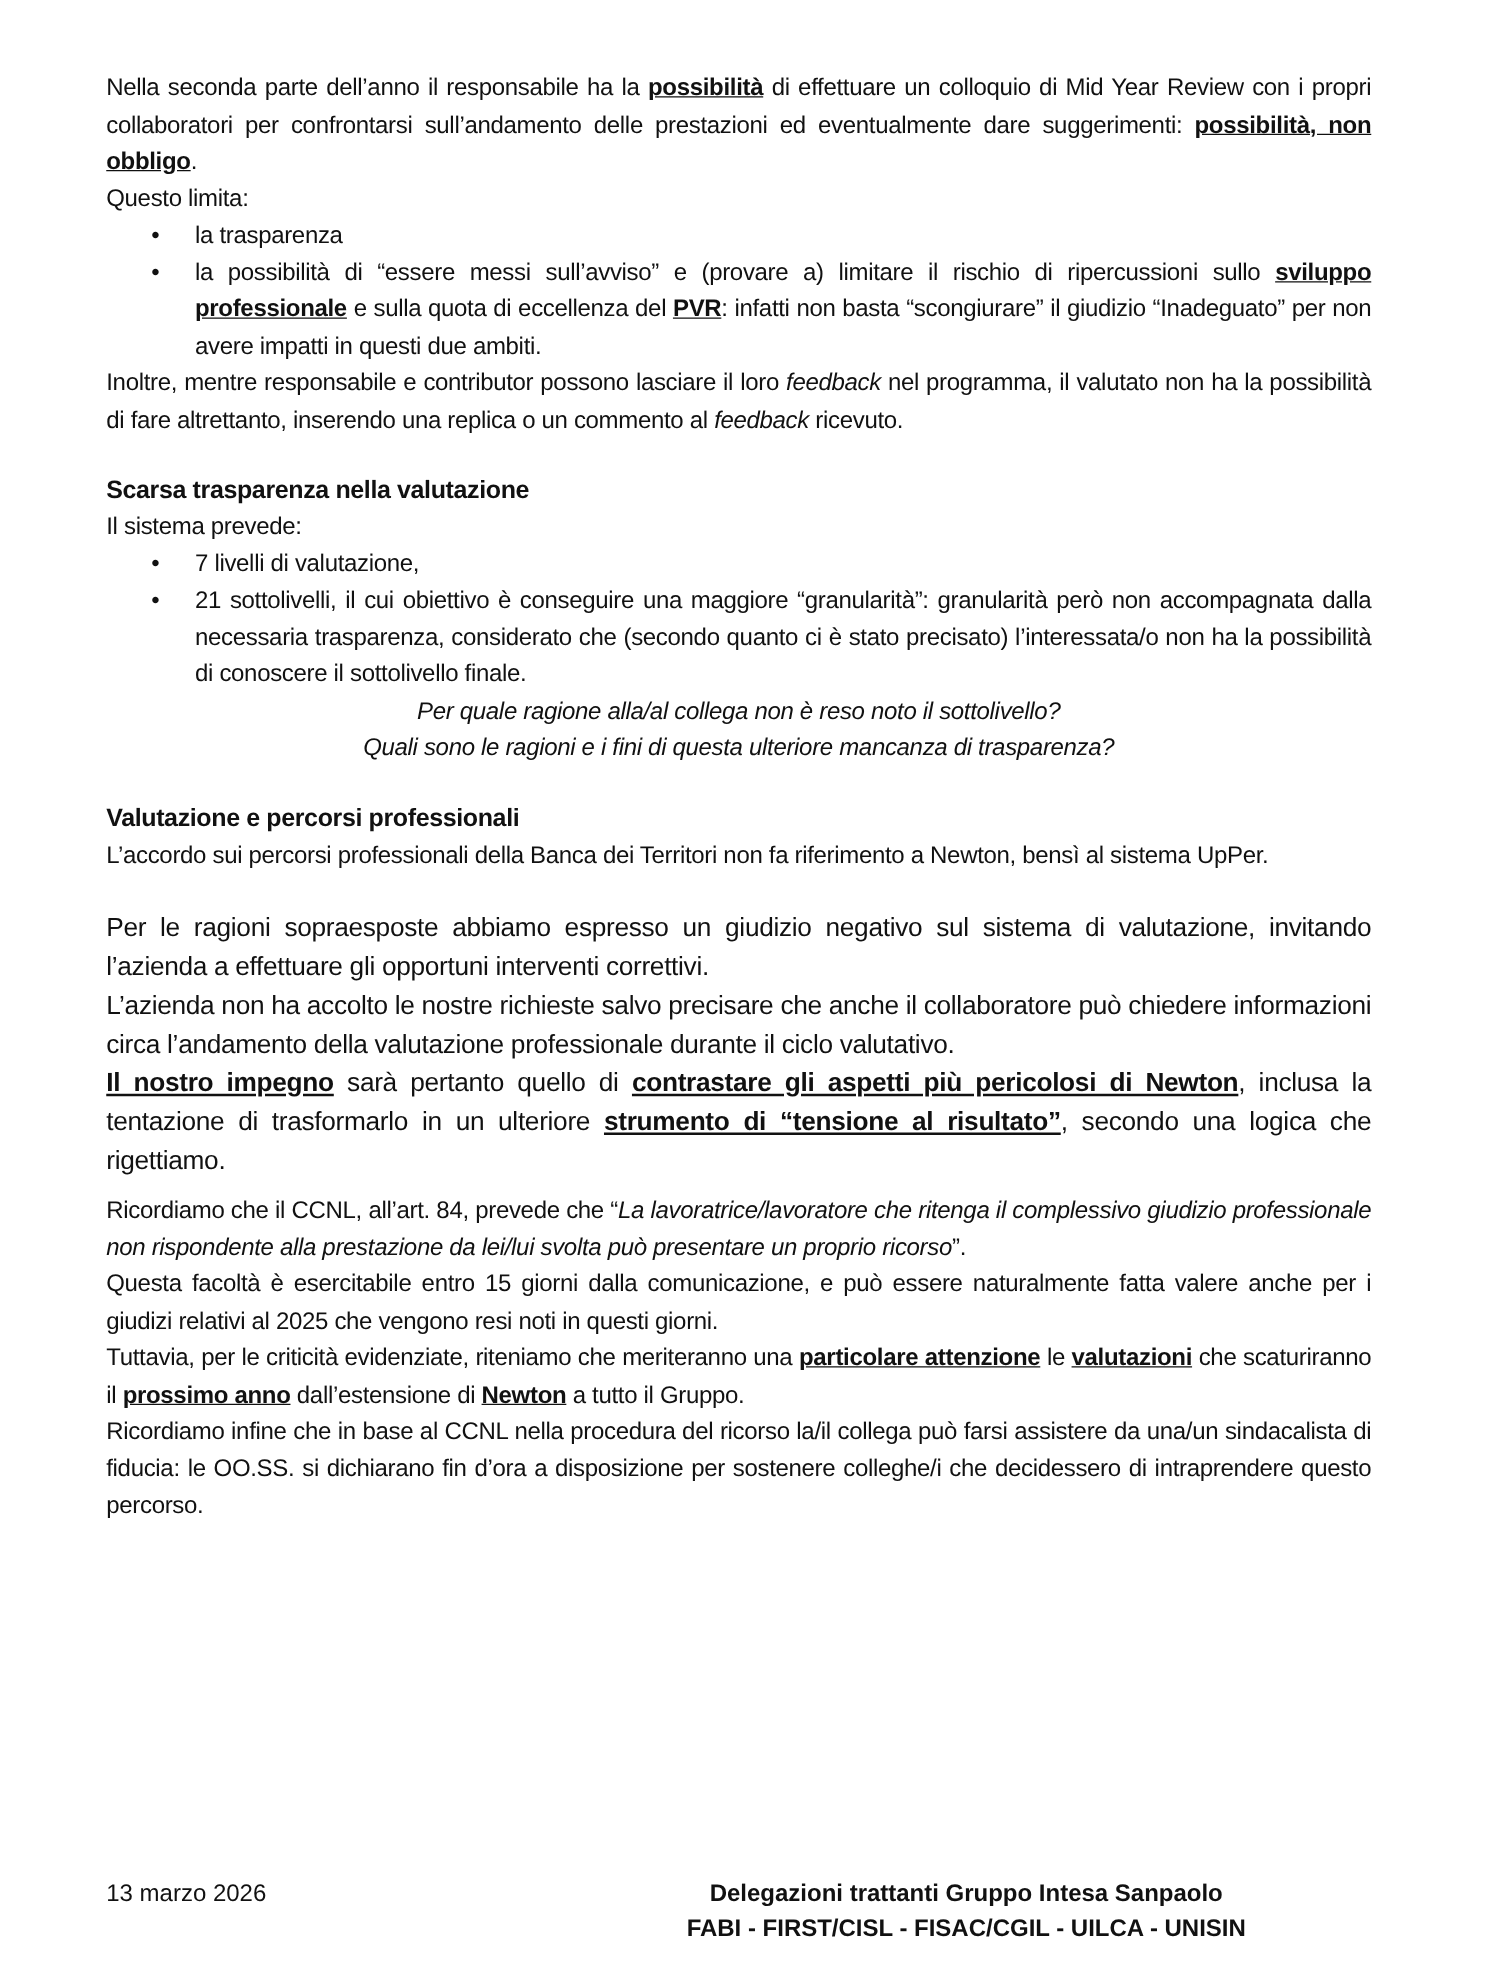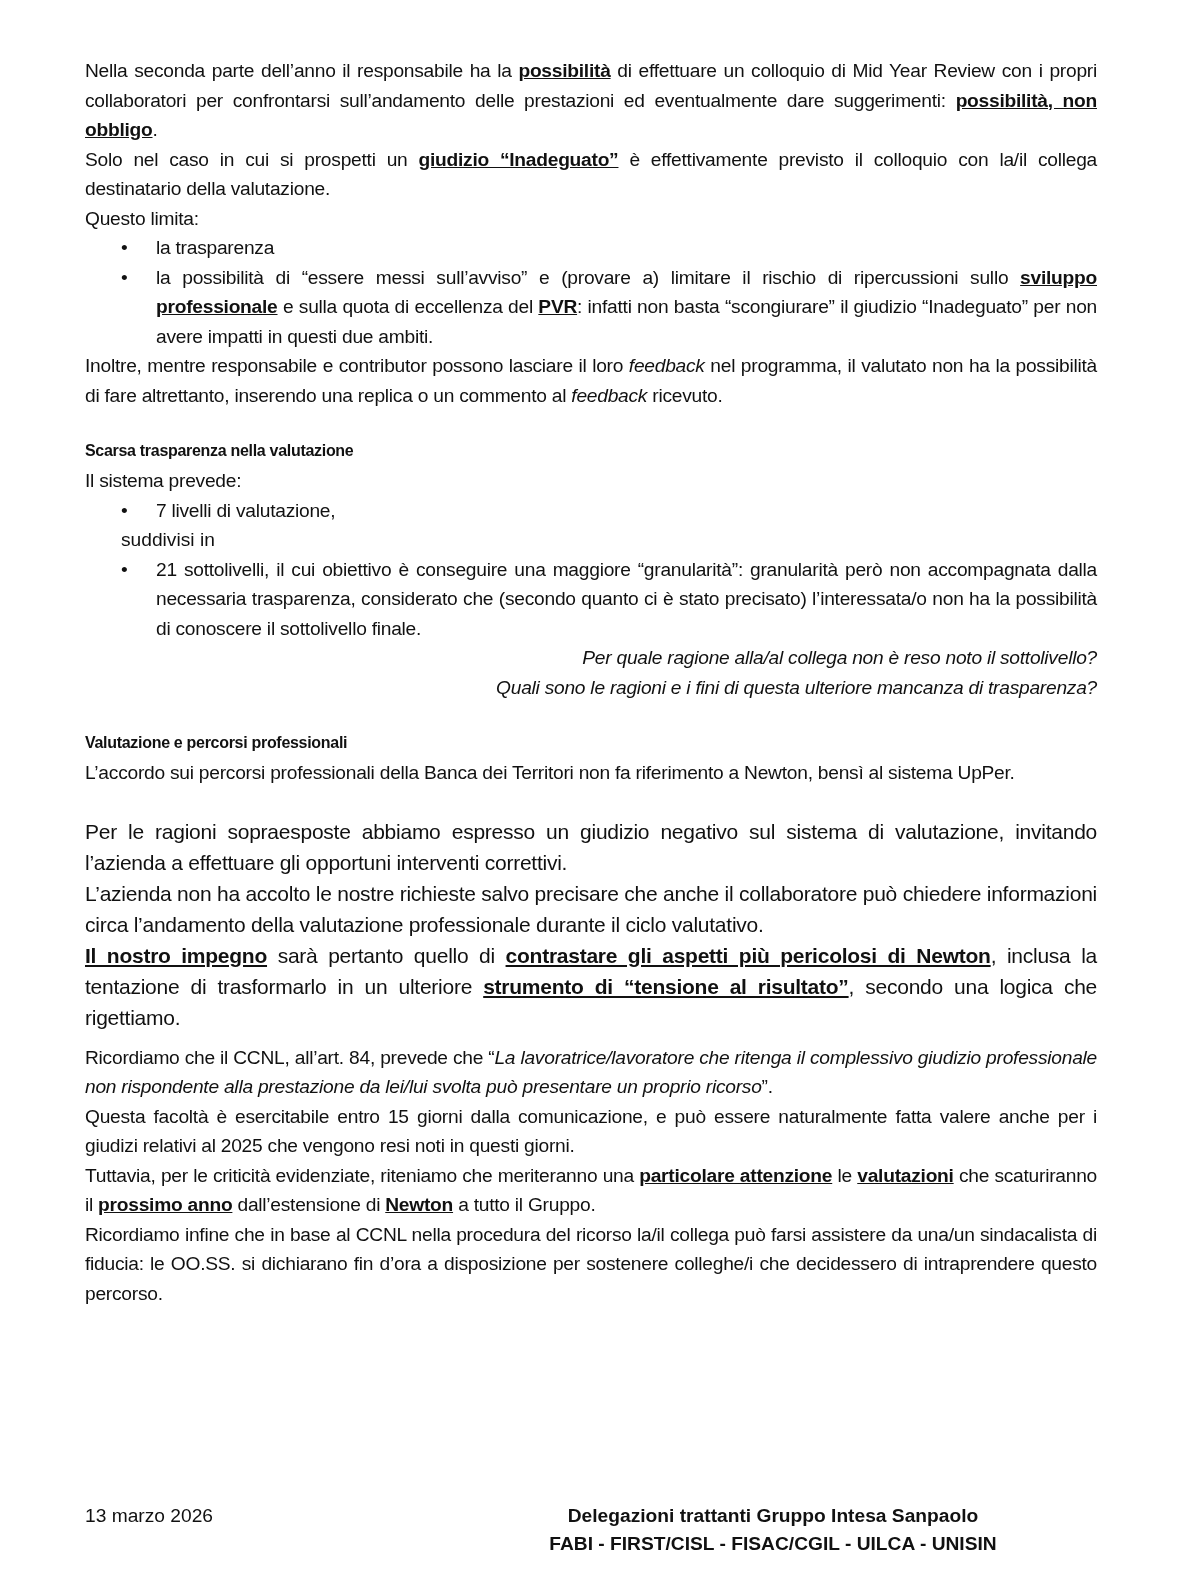--- a/index.html
+++ b/index.html
@@ -3,54 +3,52 @@
   <meta charset="utf-8">
   <style>
     html, body { margin: 0; padding: 0; background: #ffffff; }
     body {
       width: 1191px; height: 1581px; overflow: hidden; position: relative;
       font-family: "Liberation Sans", sans-serif; color: #111111;
     }
     .page { position: absolute; left: 85px; top: 56px; width: 1012px; }
     .p { font-size: 19.2px; line-height: 29.5px; text-align: justify; margin: 0; letter-spacing: -0.25px; }
     .p.big { font-size: 21px; line-height: 31px; }
-    .p.nojust { text-align: right; }
-    .h { font-size: 16px; font-weight: bold; line-height: 30px; margin: 26px 0 0 0; letter-spacing: -0.3px; }
+    .p.nojust { text-align: center; }
+    .h { font-size: 20px; font-weight: bold; line-height: 30px; margin: 26px 0 0 0; letter-spacing: -0.3px; }
     ul { list-style: none; margin: 0; padding: 0; }
     li { position: relative; padding-left: 71px; font-size: 19.2px; line-height: 29.5px; text-align: justify; letter-spacing: -0.25px; }
     li .bullet { position: absolute; left: 36px; top: 0; }
     .indent { padding-left: 36px; font-size: 19.2px; line-height: 29.5px; }
     b { font-weight: bold; text-decoration: underline; }
     i { font-style: italic; }
     .gap { height: 28px; }
     .gap-s { height: 10px; }
     .footer { position: absolute; left: 85px; top: 1502px; width: 1012px; font-size: 19.2px; line-height: 28px; }
     .footer .date { position: absolute; left: 0; top: 0; }
     .footer .sig { position: absolute; left: 448px; top: 0; width: 480px; text-align: center; font-weight: bold; }
   </style>
 </head>
 <body>
 
 <div class="page">
 
   <p class="p"><span>Nella seconda parte dell’anno il responsabile ha la </span><b>possibilità</b><span> di effettuare un colloquio di Mid Year Review con i propri collaboratori per confrontarsi sull’andamento delle prestazioni ed eventualmente dare suggerimenti: </span><b>possibilità, non obbligo</b><span>.</span></p>
-  <p class="p"><span>Solo nel caso in cui si prospetti un </span><b>giudizio “Inadeguato”</b><span> è effettivamente previsto il colloquio con la/il collega destinatario della valutazione.</span></p>
   <p class="p">Questo limita:</p>
   <ul>
     <li><span class="bullet">•</span><span><span>la trasparenza</span></span></li>
     <li><span class="bullet">•</span><span><span>la possibilità di “essere messi sull’avviso” e (provare a) limitare il rischio di ripercussioni sullo </span><b>sviluppo professionale</b><span> e sulla quota di eccellenza del </span><b>PVR</b><span>: infatti non basta “scongiurare” il giudizio “Inadeguato” per non avere impatti in questi due ambiti.</span></span></li>
   </ul>
   <p class="p"><span>Inoltre, mentre responsabile e contributor possono lasciare il loro </span><i>feedback</i><span> nel programma, il valutato non ha la possibilità di fare altrettanto, inserendo una replica o un commento al </span><i>feedback</i><span> ricevuto.</span></p>
 
   <h2 class="h">Scarsa trasparenza nella valutazione</h2>
   <p class="p">Il sistema prevede:</p>
   <ul>
     <li><span class="bullet">•</span><span>7 livelli di valutazione,</span></li>
   </ul>
-  <div class="indent">suddivisi in</div>
   <ul>
     <li><span class="bullet">•</span><span>21 sottolivelli, il cui obiettivo è conseguire una maggiore “granularità”: granularità però non accompagnata dalla necessaria trasparenza, considerato che (secondo quanto ci è stato precisato) l’interessata/o non ha la possibilità di conoscere il sottolivello finale.</span></li>
   </ul>
   <p class="p nojust"><i>Per quale ragione alla/al collega non è reso noto il sottolivello?</i></p>
   <p class="p nojust"><i>Quali sono le ragioni e i fini di questa ulteriore mancanza di trasparenza?</i></p>
 
   <h2 class="h">Valutazione e percorsi professionali</h2>
   <p class="p">L’accordo sui percorsi professionali della Banca dei Territori non fa riferimento a Newton, bensì al sistema UpPer.</p>
 
   <div class="gap"></div>

